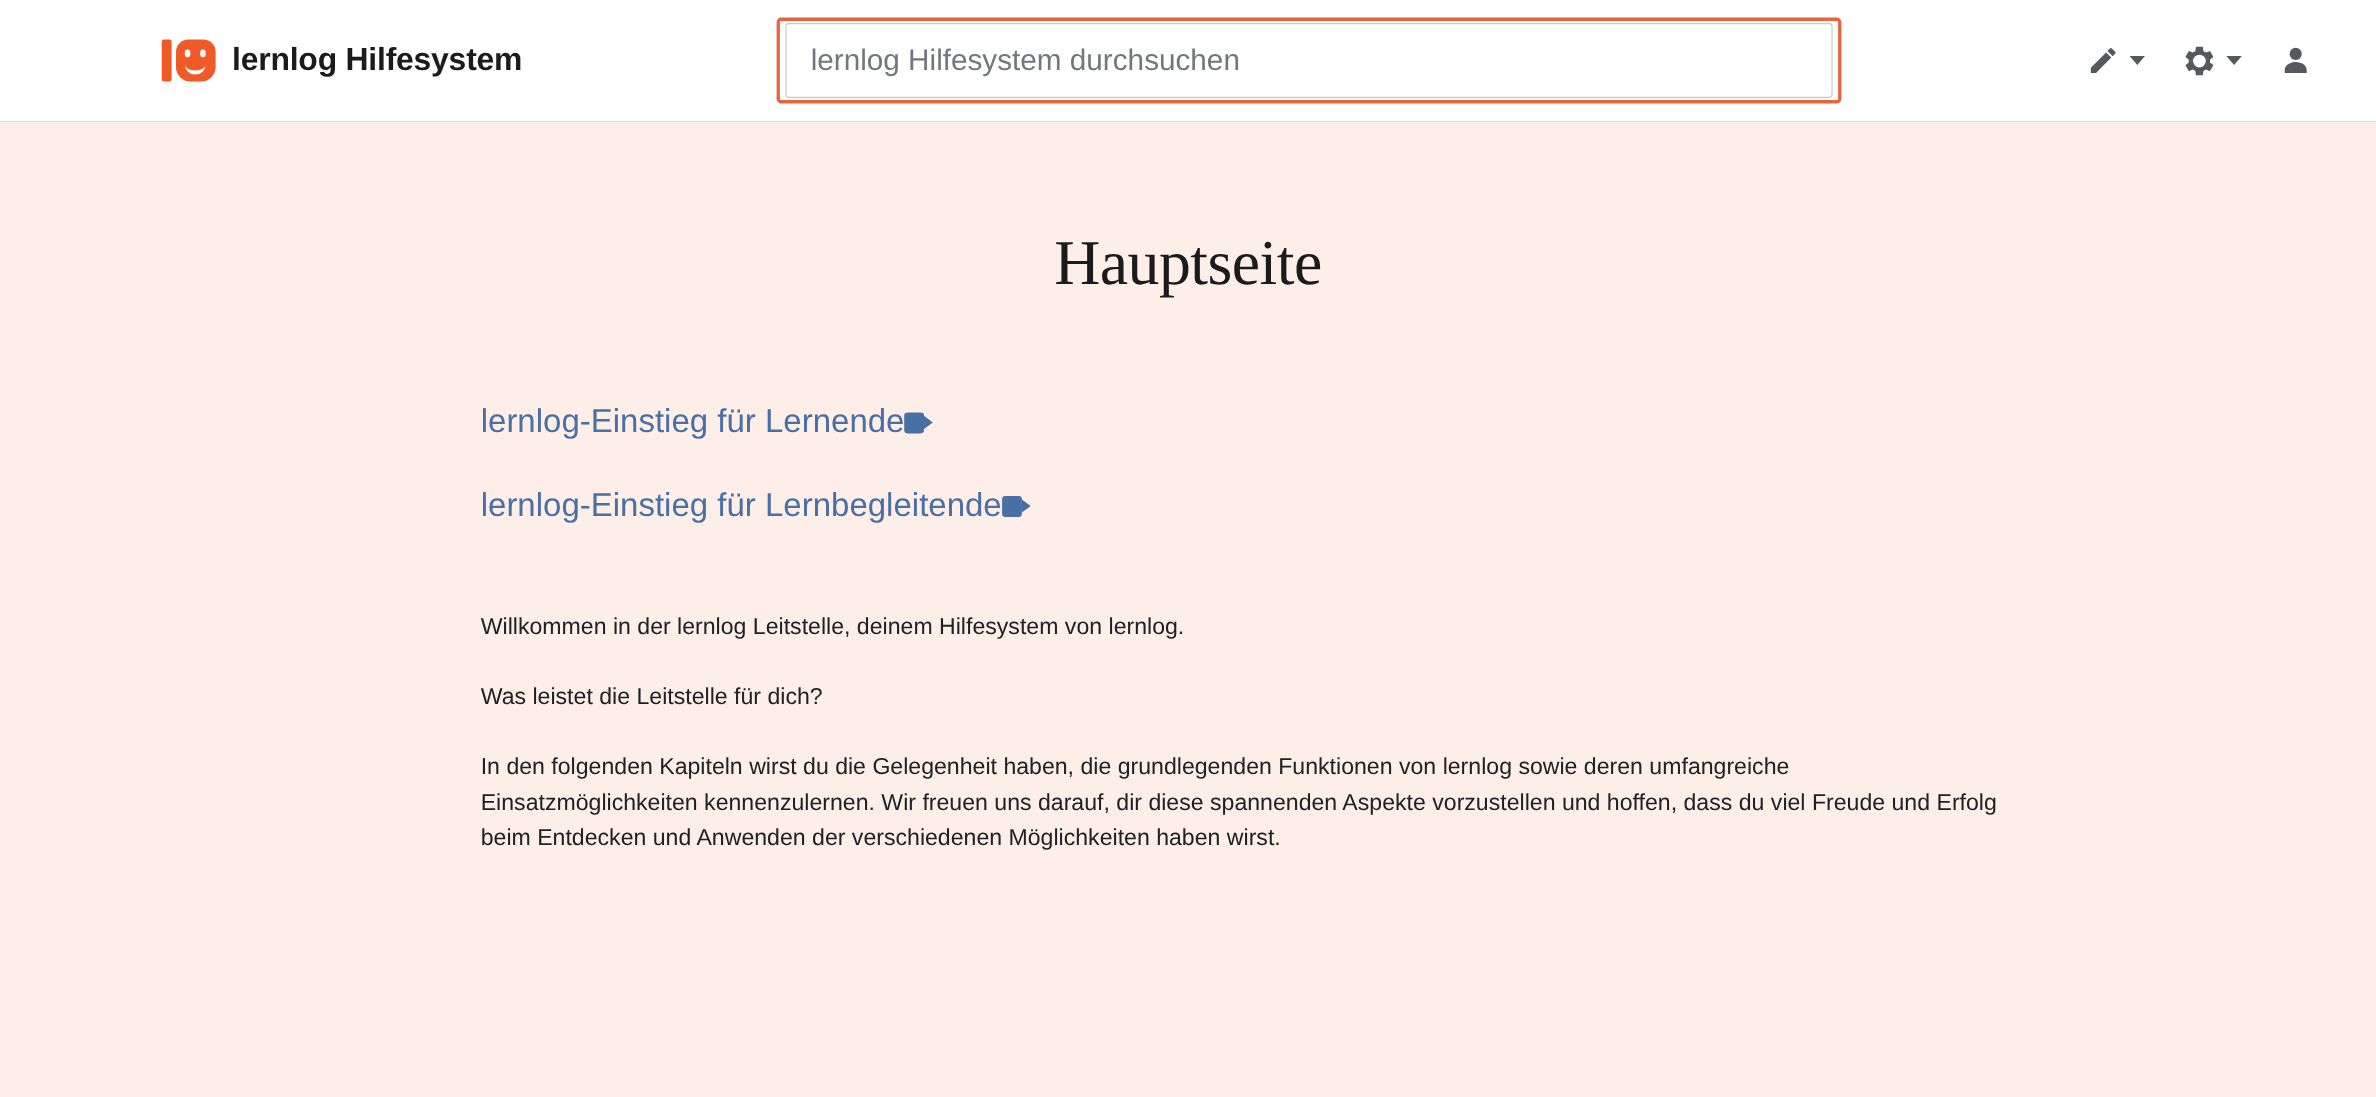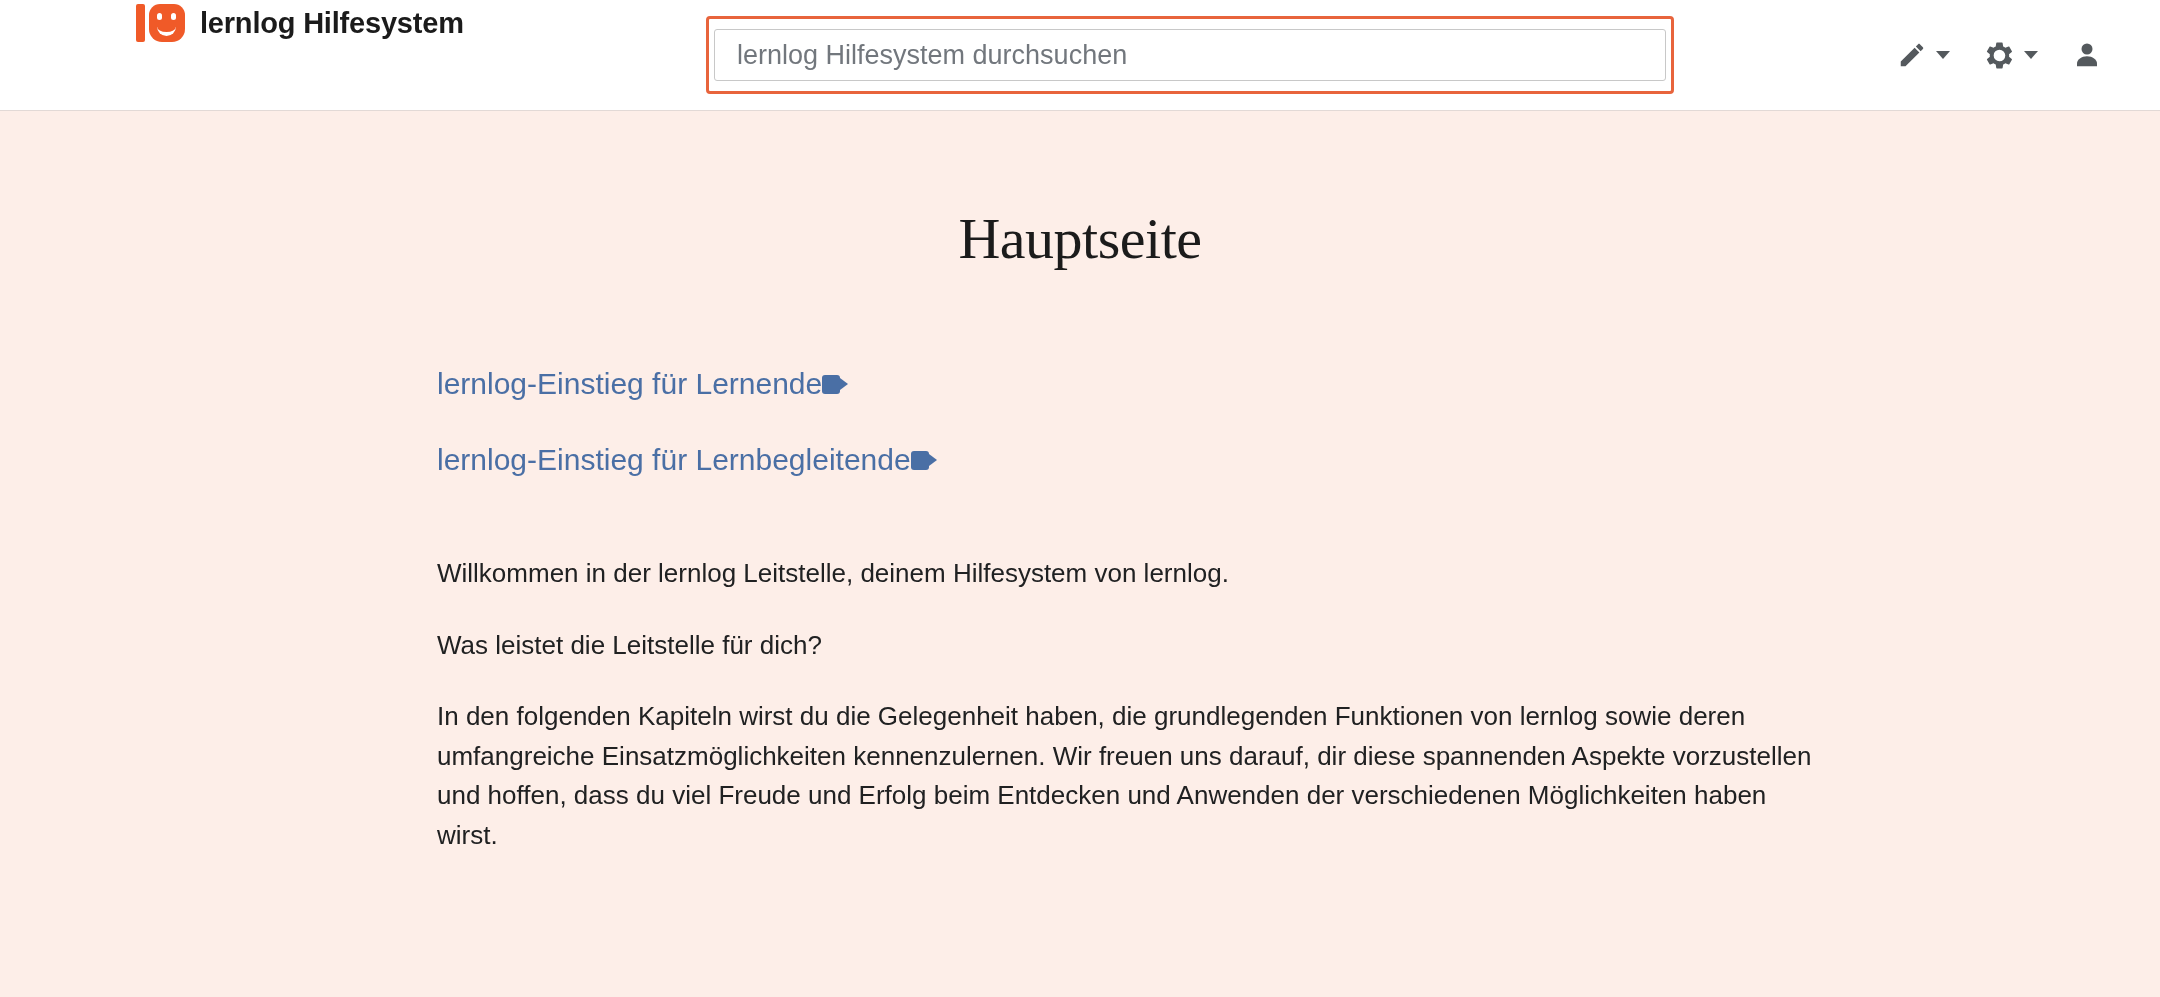--- a/index.html
+++ b/index.html
@@ -14,21 +14,22 @@
     overflow: hidden;
   }
 
   
   .header {
     position: relative;
     height: 110px;
     background: #ffffff;
     border-bottom: 1px solid #e2d9d6;
     display: flex;
-    align-items: flex-start;
+    align-items: center;
+    padding-left: 11px;
   }
 
   .brand {
     display: flex;
     align-items: center;
     margin-left: 136px;
     gap: 14px;
   }
   .brand-logo {
     width: 50px;
@@ -90,21 +91,21 @@
     border: 3px solid #e8643c;
     border-radius: 4px;
     box-sizing: border-box;
     background: #ffffff;
     display: flex;
     align-items: center;
     padding: 0 5px;
   }
   .search-input {
     width: 100%;
-    height: 52px;
+    height: 68px;
     box-sizing: border-box;
     border: 1px solid #c8c8c8;
     border-radius: 3px;
     background: #ffffff;
     font-family: "Liberation Sans", sans-serif;
     font-size: 27px;
     color: #54595d;
     padding: 0 22px;
     outline: none;
   }
@@ -196,21 +197,21 @@
     left: 18px;
     top: 3px;
     width: 0;
     height: 0;
     border-top: 6px solid transparent;
     border-bottom: 6px solid transparent;
     border-left: 8px solid #4a6fa5;
   }
 
   .para {
-    font-size: 26px;
+    font-size: 21px;
     line-height: 1.52;
     color: #202122;
     margin: 0 0 32px 0;
     max-width: 1390px;
   }
   .para.first { margin-top: 76px; }
 </style>
 </head>
 <body>
 

